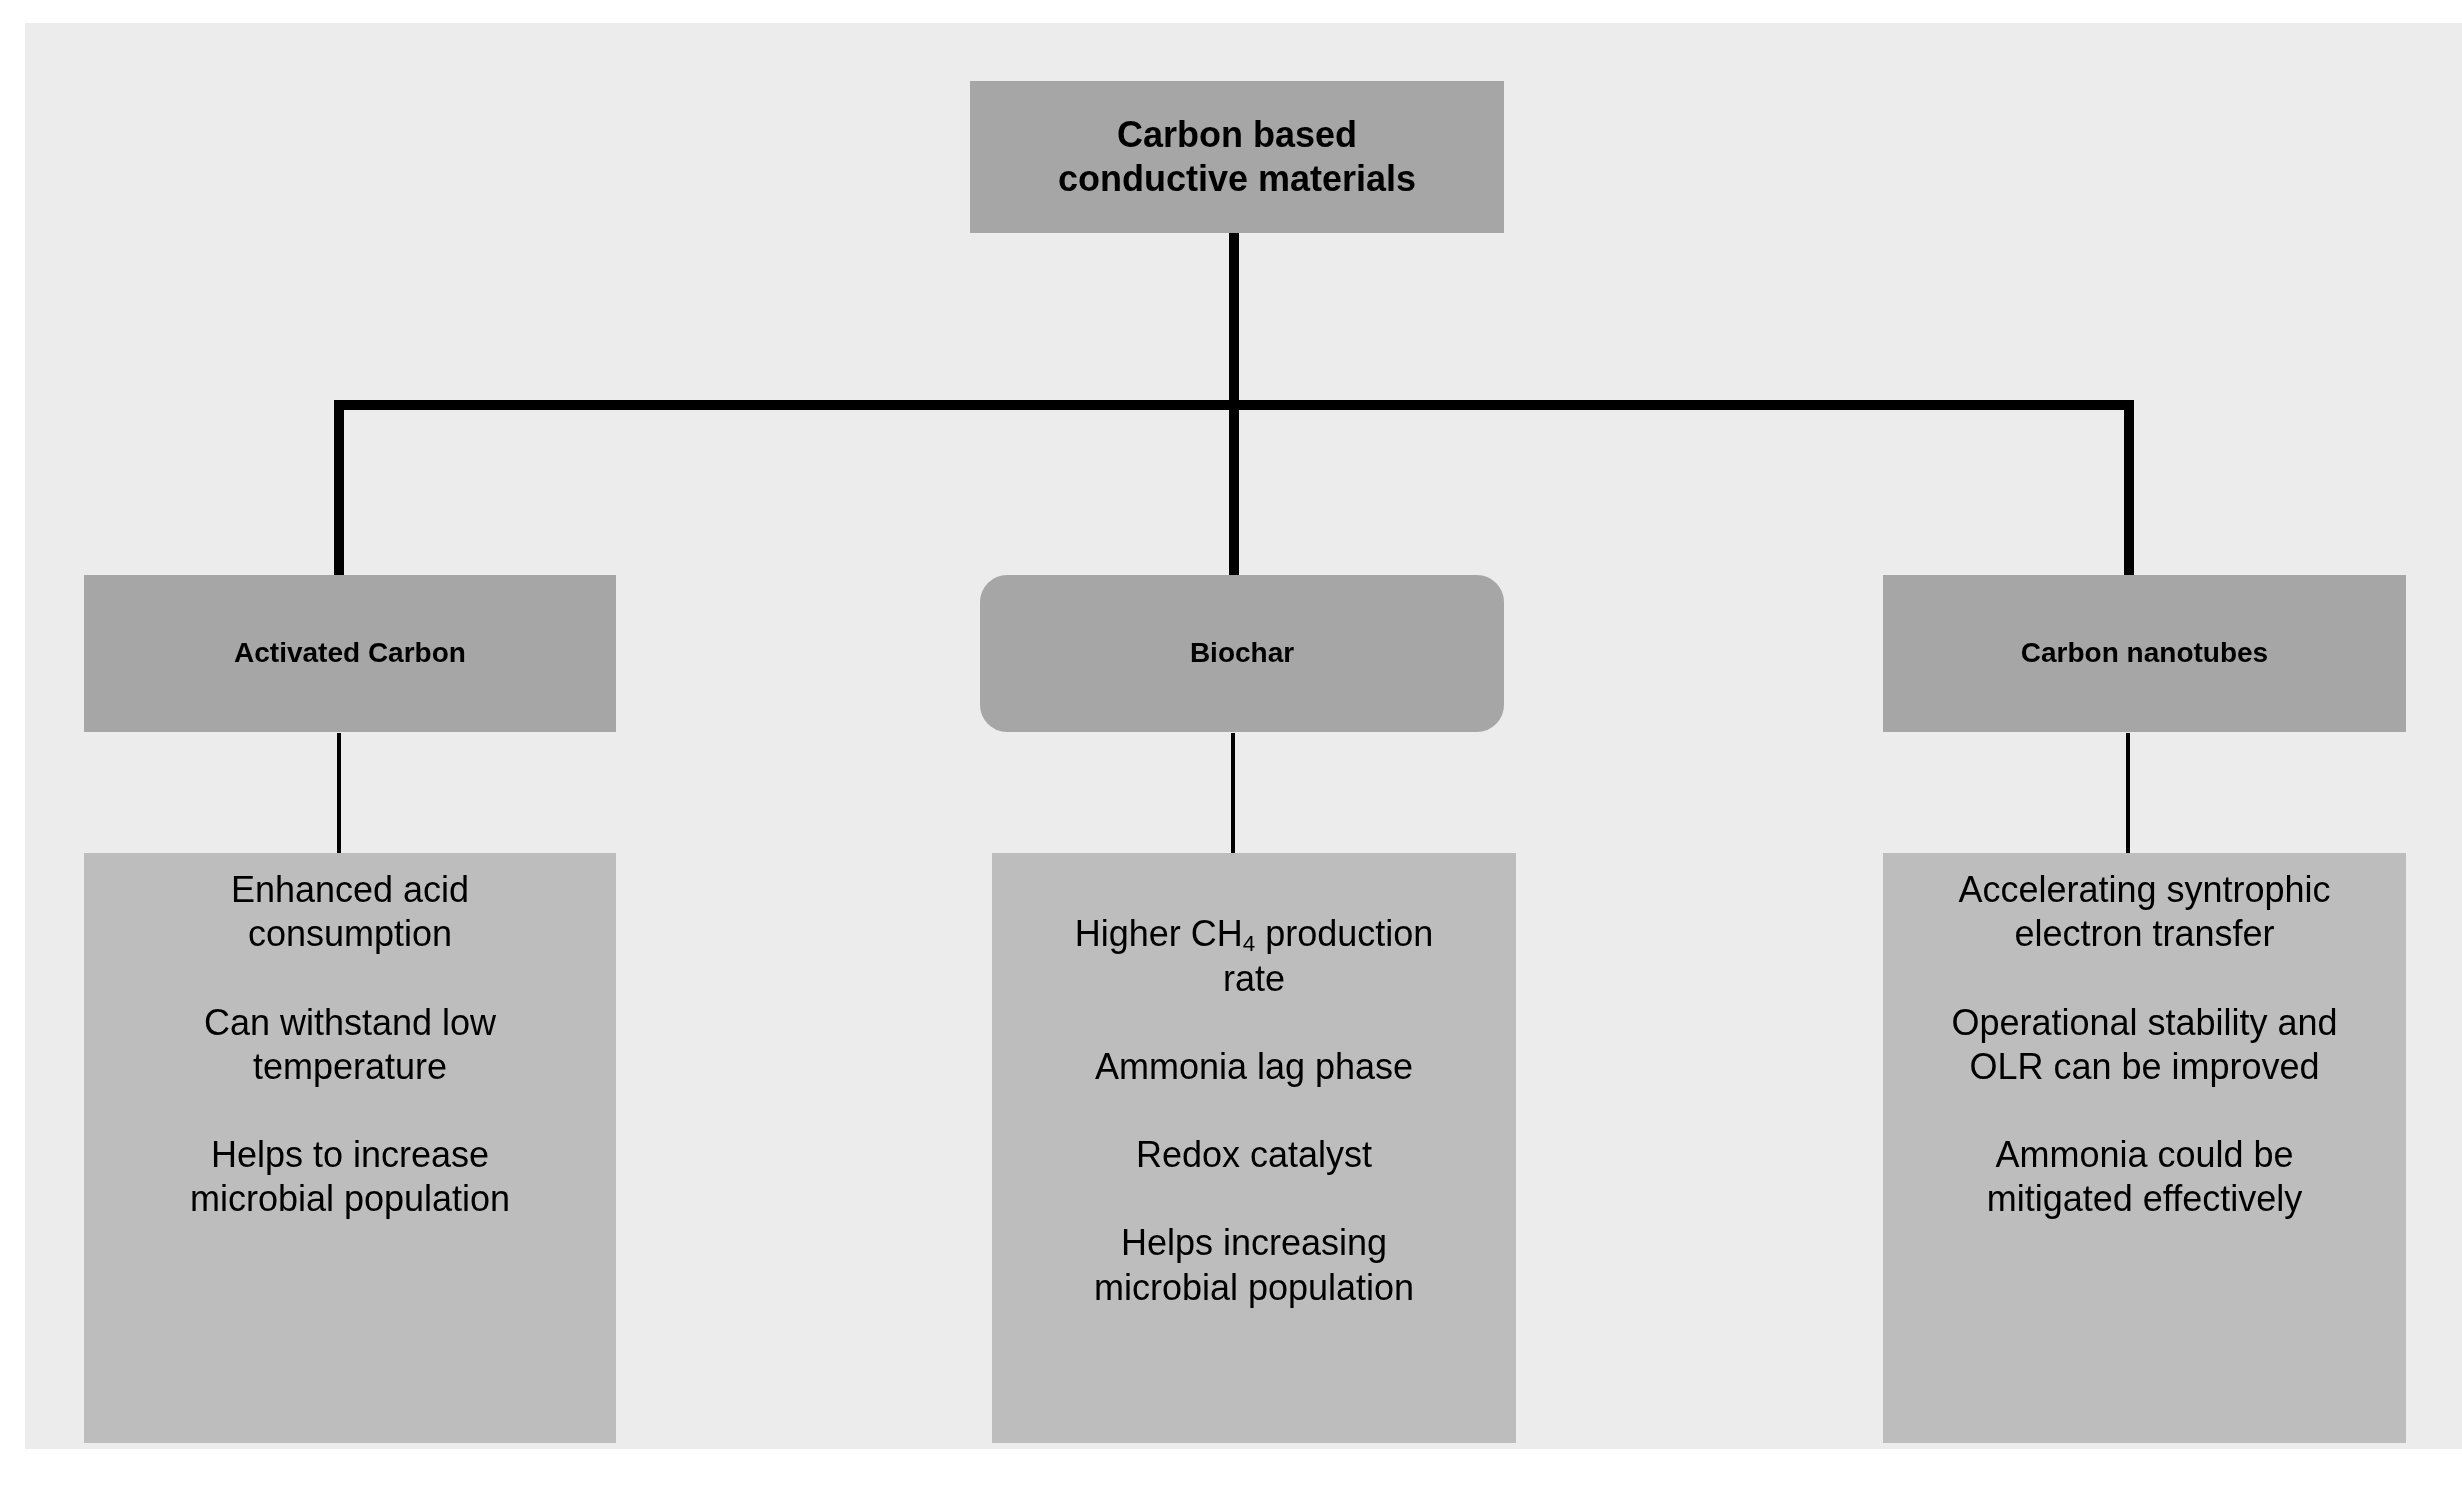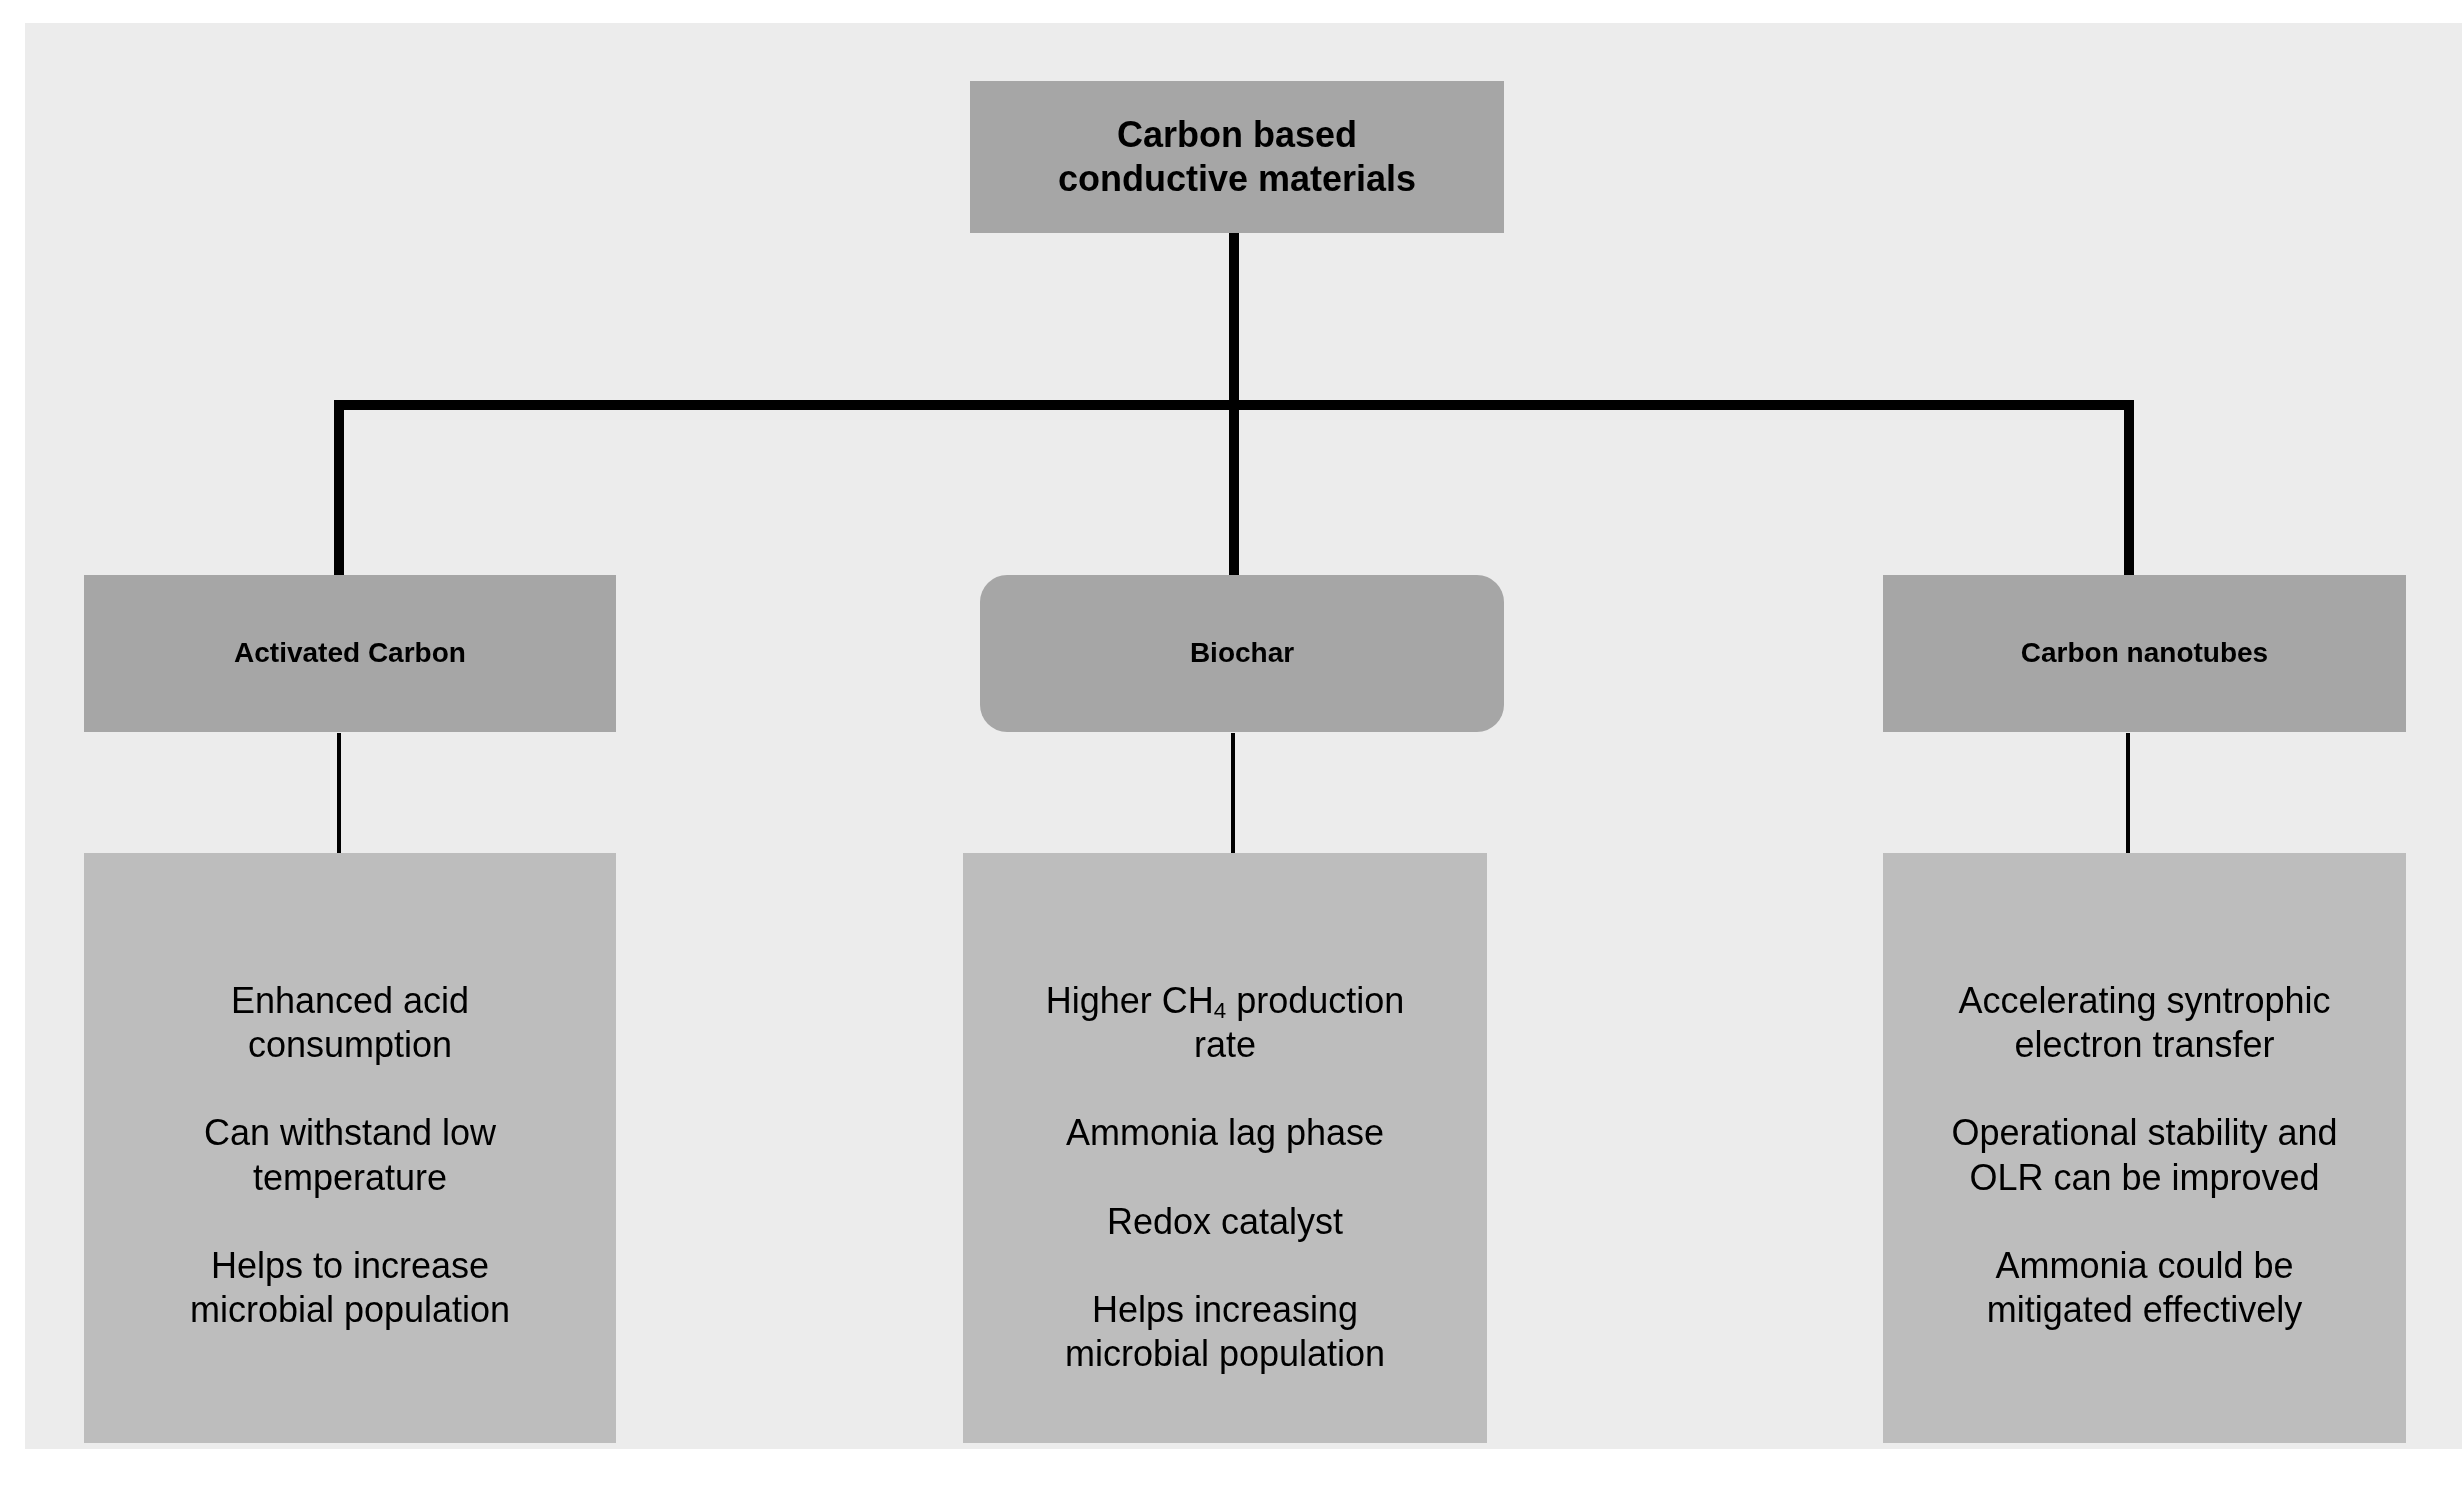--- a/index.html
+++ b/index.html
@@ -68,24 +68,23 @@
 
   #mid-box-0 { left: 59px;   top: 552px; width: 532px; }
   #mid-box-1 { left: 955px; top: 552px; width: 524px; border-radius: 27px; }
   #mid-box-2 { left: 1858px; top: 552px; width: 523px; }
 
   
   .box-tier-leaf {
     top: 830px;
     height: 590px;
     padding-top: 15px;
-    justify-content: center;
   }
   #leaf-box-0 { left: 59px;   width: 532px; }
-  #leaf-box-1 { left: 938px; width: 524px; }
+  #leaf-box-1 { left: 967px; width: 524px; }
   #leaf-box-2 { left: 1858px; width: 523px; }
 
   .leaf-item {
     text-align: center;
     font-size: 36px;
     line-height: 1.23;
     white-space: pre-line;
     width: 100%;
   }
   .leaf-item + .leaf-item { margin-top: 44px; }

